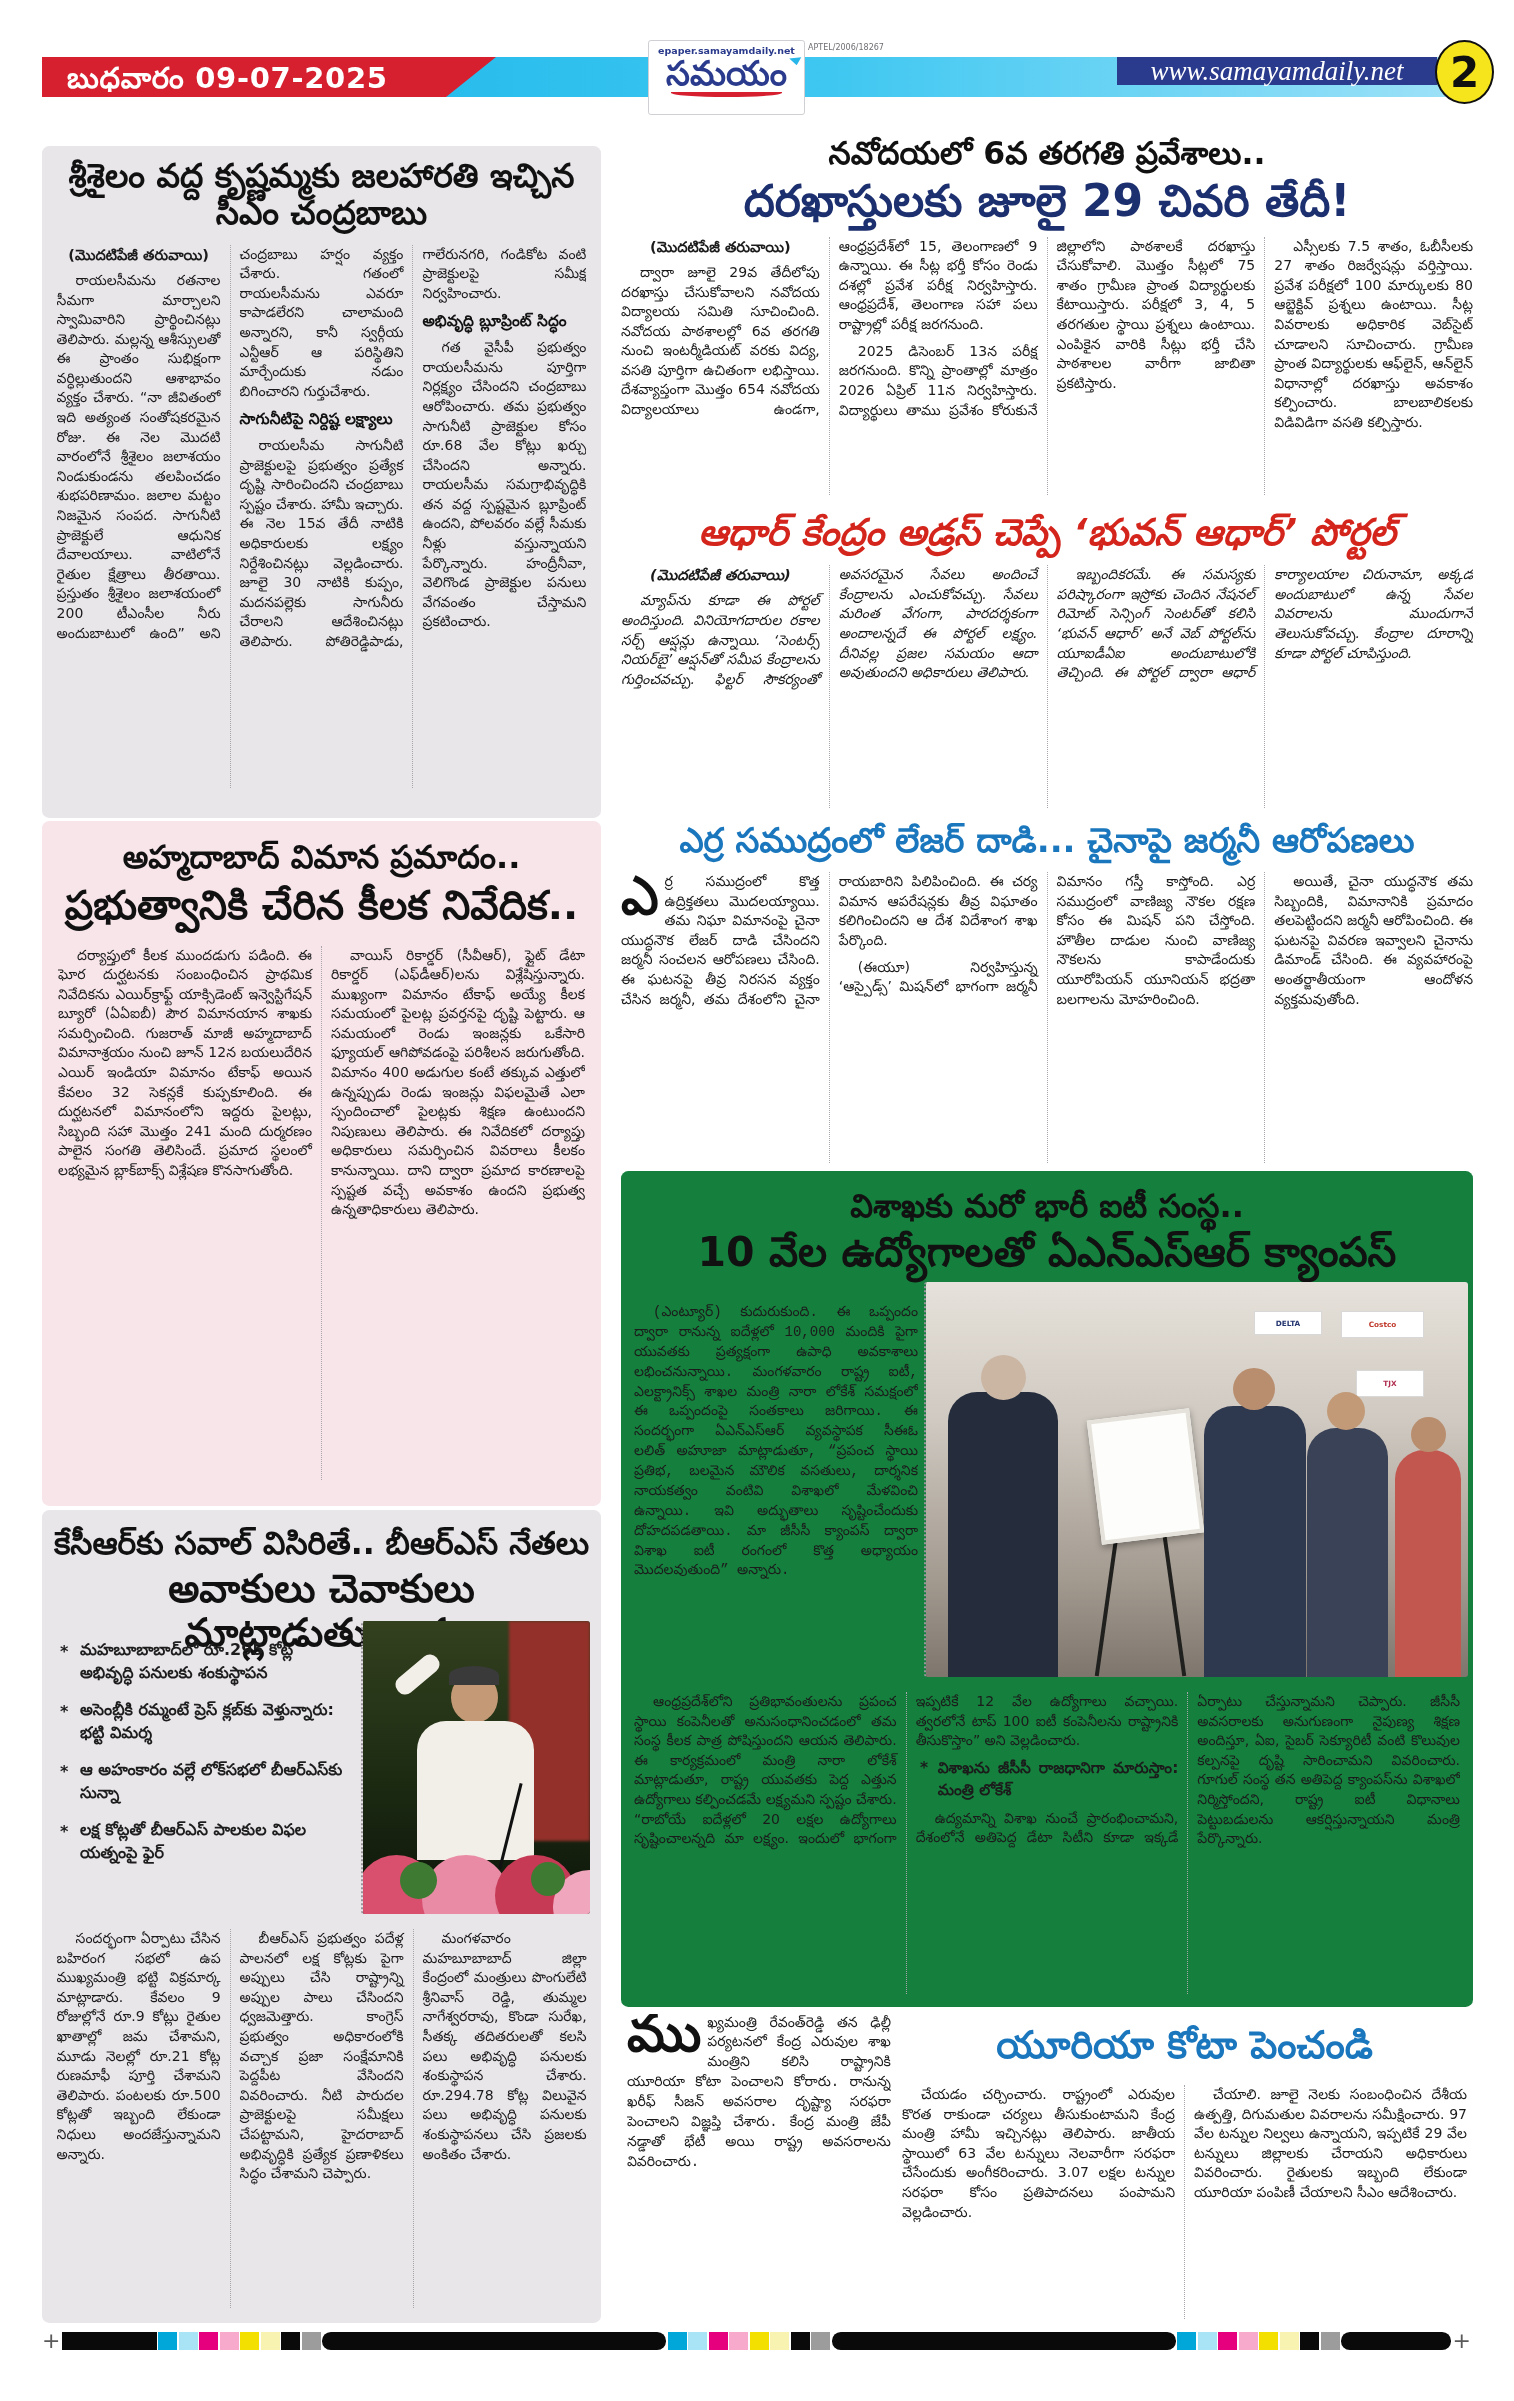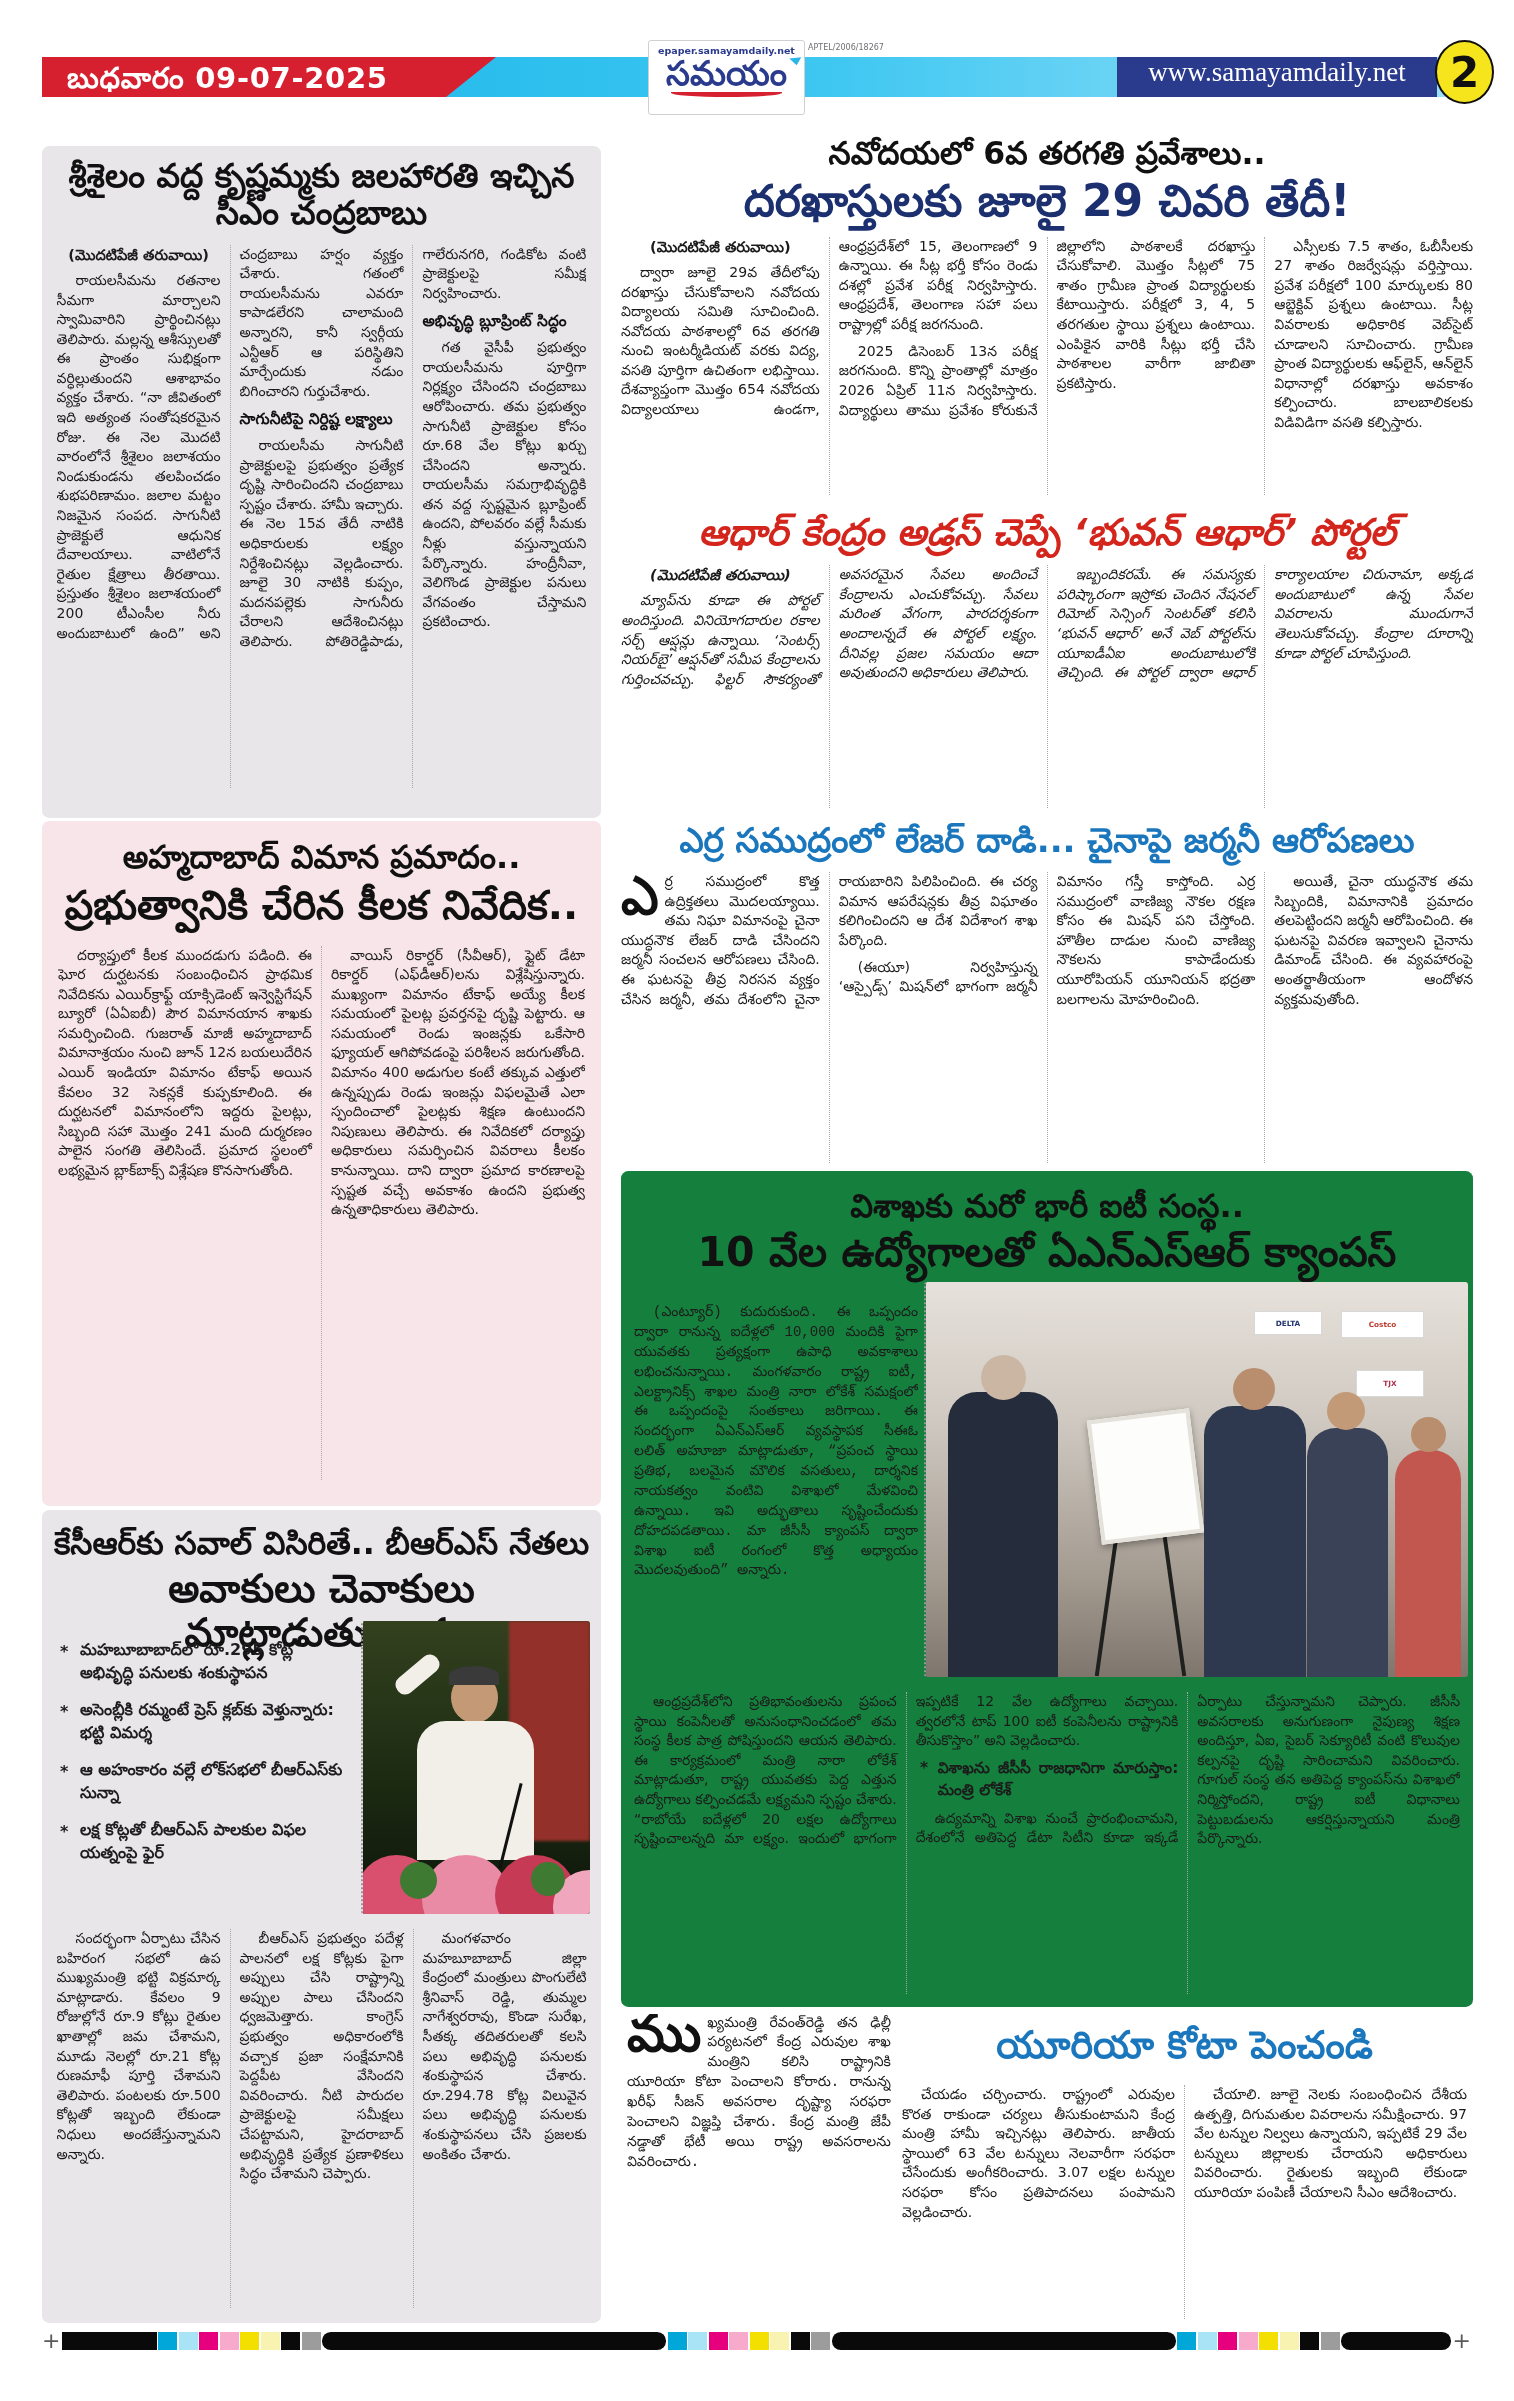--- a/index.html
+++ b/index.html
@@ -21,22 +21,22 @@
         letter-spacing:0.7px;z-index:4;}
   .logo-box{position:absolute;left:648px;top:40px;width:155px;height:73px;background:#ffffff;
         border:0.7px solid #cfcfd4;border-radius:2.9px;text-align:center;z-index:5;}
   .logo-box .eurl{display:block;font-size:9.5px;font-weight:bold;color:#2a3a8c;margin-top:3.7px;}
   .logo-box .ltext{display:block;font-size:34px;font-weight:bold;color:#2a3a8c;line-height:1.05;}
   .logo-box .swoosh{display:block;width:72%;height:5.1px;background:#d6202f;margin:0.7px auto 0;
         border-radius:0 0 60% 60%/0 0 100% 100%;}
   .bird{position:absolute;right:2.9px;top:13px;width:0;height:0;border-left:8.8px solid transparent;
         border-right:2.9px solid transparent;border-bottom:9.5px solid #29b6e8;transform:rotate(42deg);}
   .regno{position:absolute;left:808px;top:43px;font-size:8px;color:#6f6f74;z-index:6;}
-  .navybox{position:absolute;left:1117px;top:57px;width:320px;height:40px;background:#2a3a8c;
-        display:flex;align-items:flex-start;justify-content:center;z-index:4;}
+  .navybox{position:absolute;left:1117px;top:57px;width:320px;height:28px;background:#2a3a8c;
+        display:flex;align-items:center;justify-content:center;z-index:4;font-style:italic;}
   .navybox span{font-family:"Liberation Serif",serif;font-size:27px;color:#ffffff;}
   .page-badge{position:absolute;left:1435px;top:40px;width:59px;height:64px;background:#f6e51c;
         border:2.9px solid #101010;border-radius:50%;display:flex;align-items:center;justify-content:center;
         font-size:42px;font-weight:bold;color:#101010;z-index:6;box-sizing:border-box;}
 
   
   .hl{font-weight:bold;text-align:center;color:#111;margin:0;line-height:1.12;}
   .hl.navy{color:#1c2f6e;}
   .hl.red{color:#d4251c;}
   .hl.blue{color:#1b77bd;}

